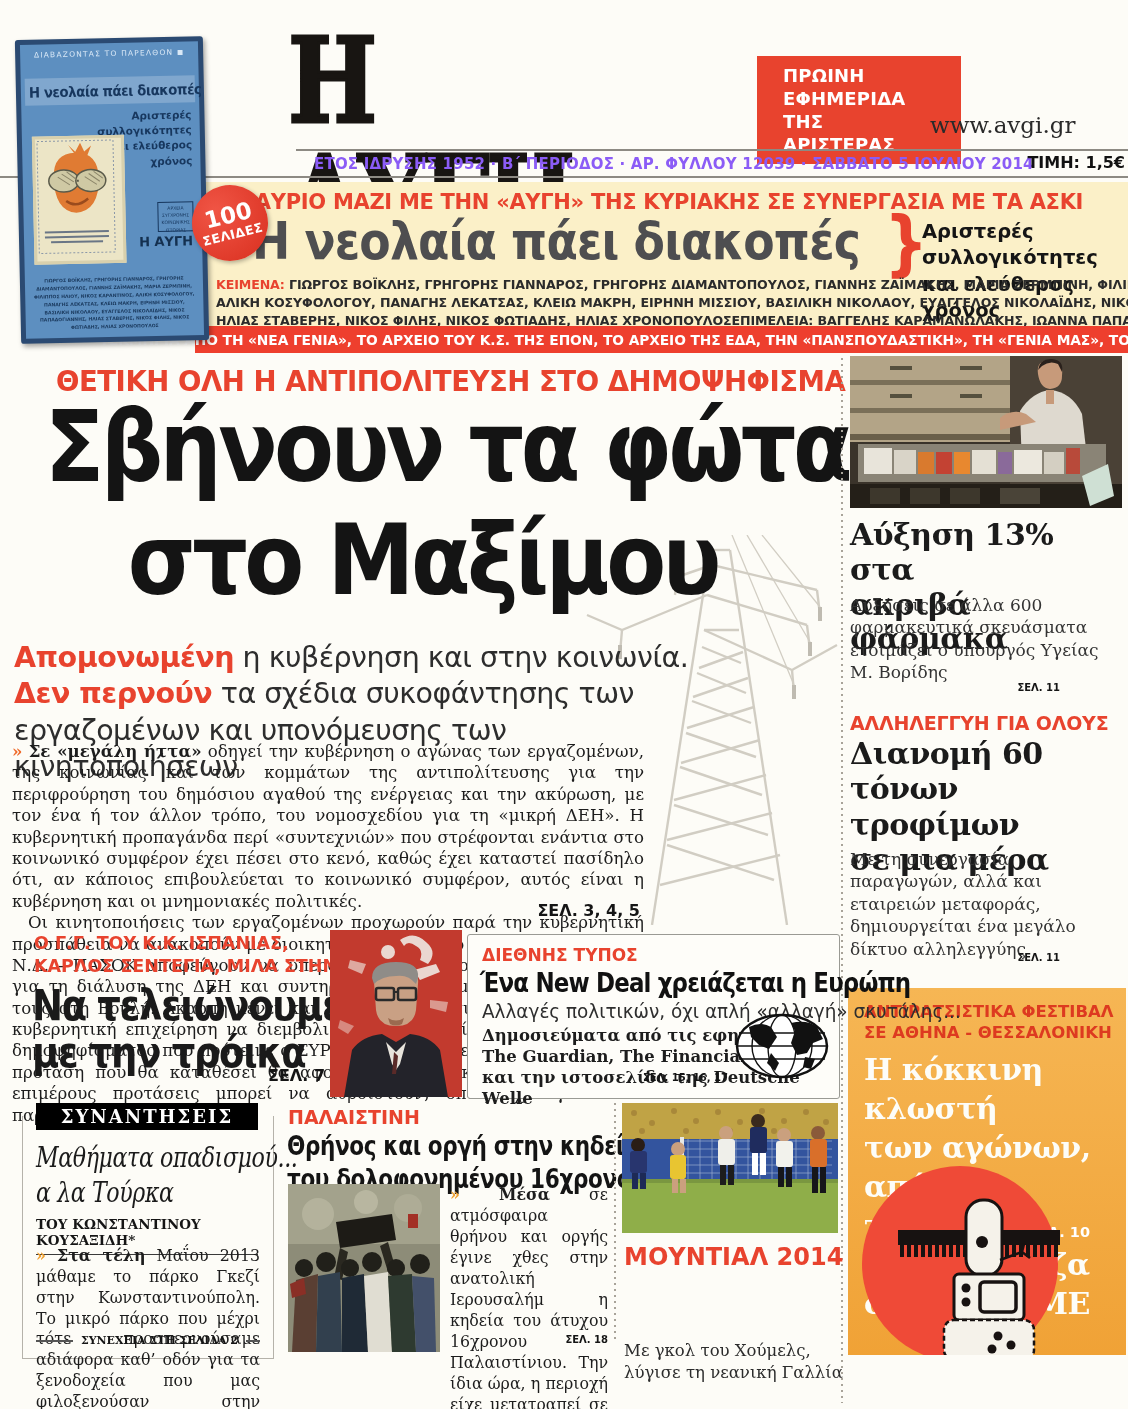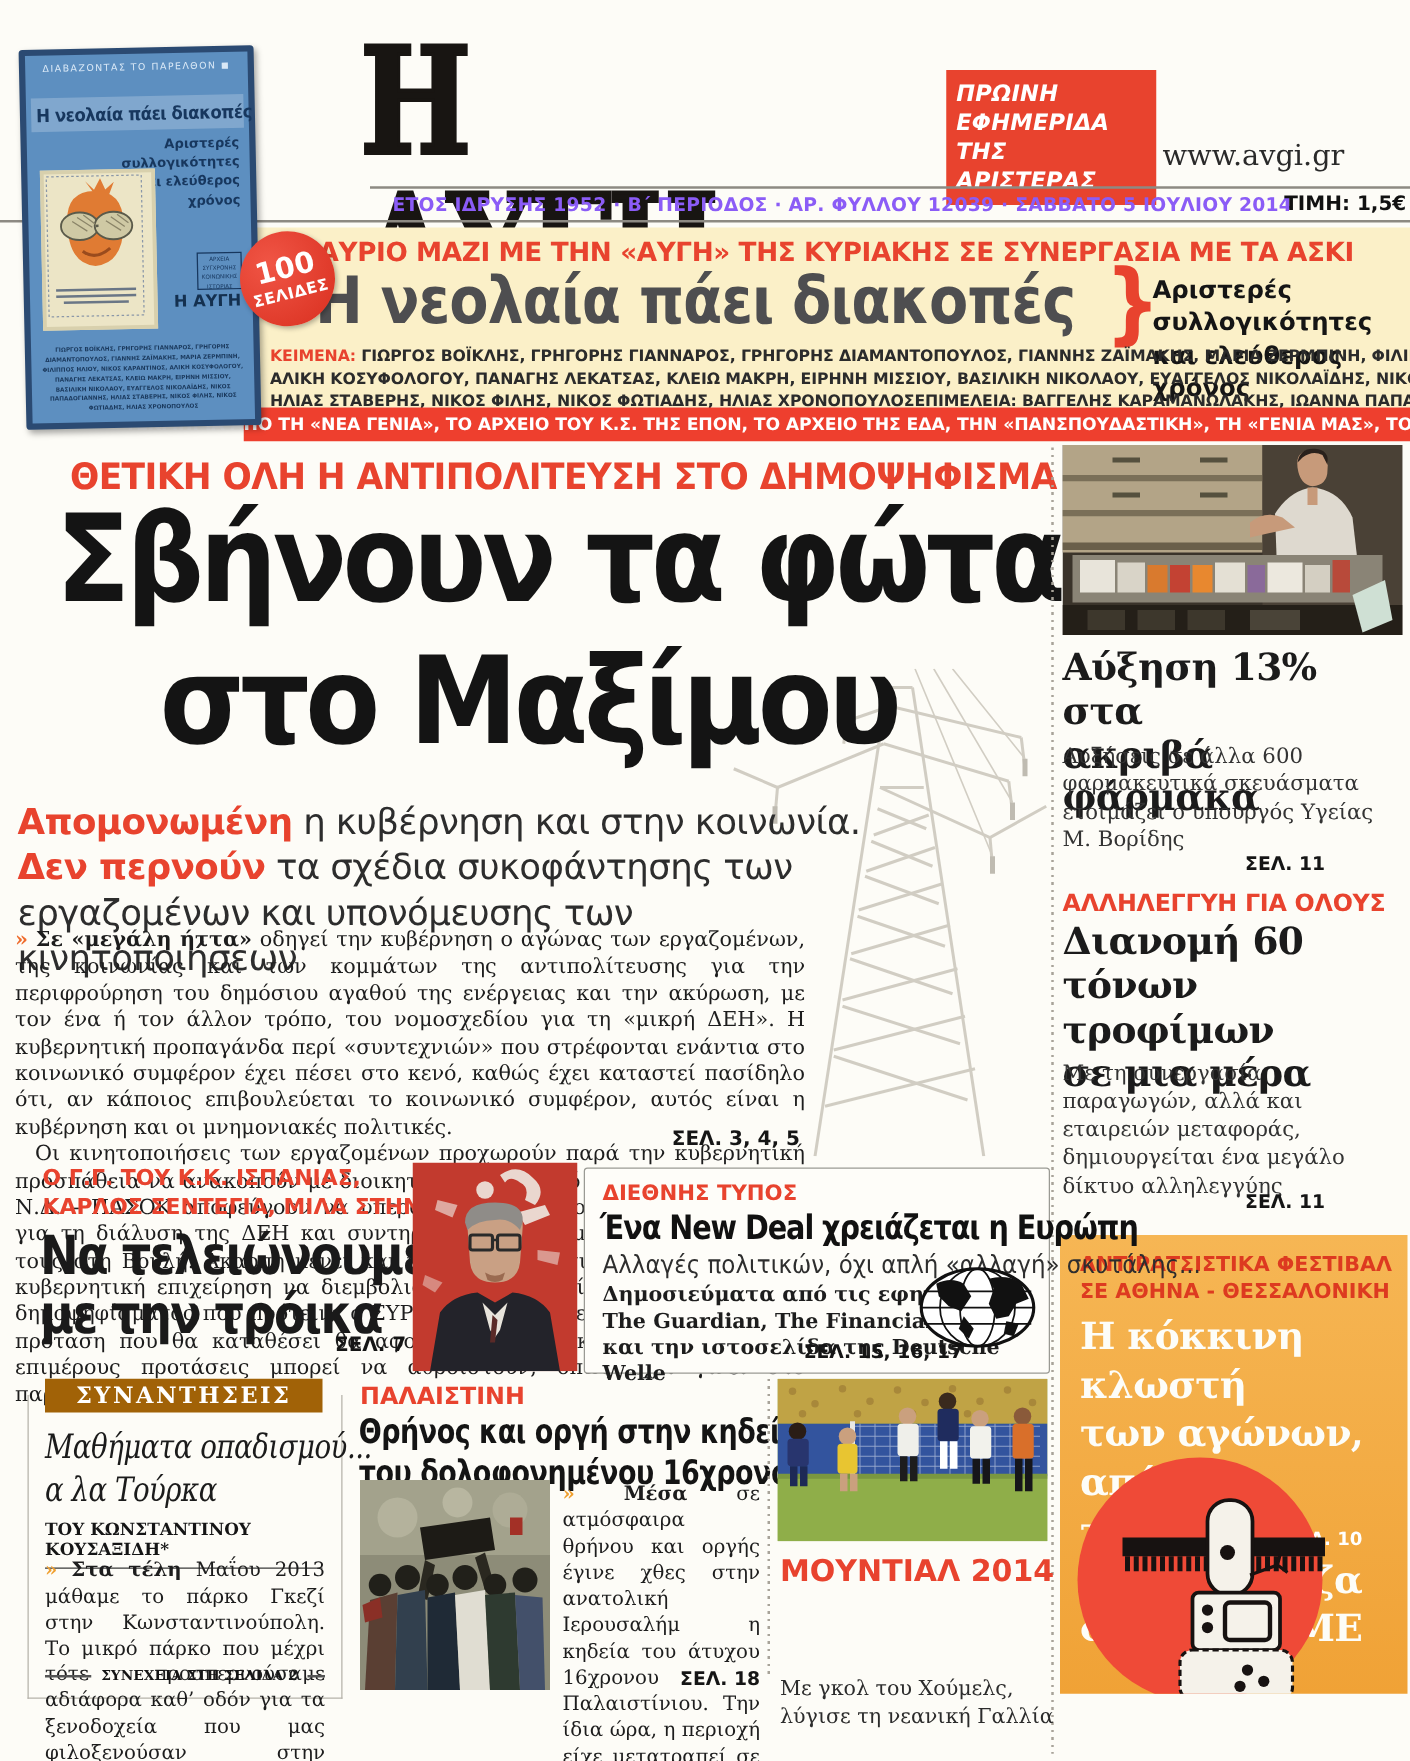--- a/index.html
+++ b/index.html
@@ -6,36 +6,36 @@
   #page{position:relative;width:1128px;height:1409px;background:#fdfcf7;overflow:hidden;
         font-family:"DejaVu Sans",sans-serif;color:#1c1c1c;}
   .abs{position:absolute;}
   .red{color:#e8432e;}
   .bold{font-weight:bold;}
   .serif{font-family:"DejaVu Serif",serif;}
   .cond{display:inline-block;white-space:nowrap;transform-origin:0 50%;}
   .center-cond{display:inline-block;white-space:nowrap;transform-origin:50% 50%;}
   .dotline{width:2px;background-image:repeating-linear-gradient(to bottom,#a8a399 0 2px,transparent 2px 6px);}
   .rule{background:#8d8a83;}
-  .pgref{font-weight:bold;font-size:15px;color:#151515;}
+  .pgref{font-weight:bold;font-size:10px;color:#151515;}
   .kicker{color:#e8432e;font-weight:bold;}
   .just{text-align:justify;}
   svg{display:block;}
 </style>
 </head>
 <body>
 
 <div id="page">
 
   <div class="abs" style="left:288px;top:22px;width:470px;height:130px;">
     <span style="font-family:'DejaVu Serif',serif;font-weight:bold;font-size:118px;line-height:1.0;color:#181512;
              display:inline-block;transform:scaleX(.80);transform-origin:0 0;letter-spacing:-4px;-webkit-text-stroke:3px #181512;">Η ΑΥΓΗ</span>
   </div>
 
-  <div class="abs" style="left:757px;top:56px;width:152px;height:90px;background:#e8432e;padding:9px 8px;font-style:italic;">
+  <div class="abs" style="left:757px;top:56px;width:152px;height:90px;background:#e8432e;padding:9px 26px;">
     <div style="color:#fff;font-weight:bold;font-size:18px;line-height:1.27;letter-spacing:.2px;">
       <div>ΠΡΩΙΝΗ</div>
       <div>ΕΦΗΜΕΡΙΔΑ</div>
       <div>ΤΗΣ ΑΡΙΣΤΕΡΑΣ</div>
     </div>
   </div>
 
   <div class="abs" style="left:930px;top:112px;font-size:23px;color:#2a2a2a;font-family:'DejaVu Serif',serif;">www.avgi.gr</div>
 
   <div class="abs rule" style="left:296px;top:149px;width:832px;height:2px;"></div>
@@ -338,21 +338,21 @@
       <line x1="2" y1="33" x2="92" y2="33" stroke="#111" stroke-width="1.4"></line>
       <line x1="4" y1="46" x2="90" y2="46" stroke="#111" stroke-width="1.4"></line>
       <path d="M14,14 q12,-6 22,0 l6,10 l-8,12 l-10,-4 l-8,-8 Z" fill="#111"></path>
       <path d="M36,40 l8,10 l-4,8 l-8,-8 Z" fill="#111"></path>
       <path d="M56,10 q16,-4 26,4 l6,12 l-10,4 l-6,10 l-10,2 l-6,-12 l4,-12 Z" fill="#111"></path>
       <path d="M70,44 l10,2 l-4,10 l-8,-2 Z" fill="#111"></path>
     </svg>
   </div>
 
   <div class="abs" style="left:22px;top:1116px;width:250px;height:242px;border-left:1.5px solid #b5b2aa;border-right:1.5px solid #b5b2aa;border-bottom:1.5px solid #b5b2aa;"></div>
-  <div class="abs" style="left:36px;top:1103px;width:222px;height:27px;background:#a16207;display:flex;align-items:center;justify-content:center;">
+  <div class="abs" style="left:36px;top:1103px;width:222px;height:27px;background:#000000;display:flex;align-items:center;justify-content:center;">
     <span style="color:#fff;font-weight:bold;font-size:18px;letter-spacing:2px;font-family:'DejaVu Serif',serif;">ΣΥΝΑΝΤΗΣΕΙΣ</span>
   </div>
   <div class="abs serif" style="left:36px;top:1140px;font-style:italic;font-size:27px;line-height:1.3;color:#1b1b1b;">
     <div><span class="cond" style="transform:scaleX(.82);letter-spacing:-0.5px;">Μαθήματα οπαδισμού...</span></div>
     <div><span class="cond" style="transform:scaleX(.82);letter-spacing:-0.5px;">α λα Τούρκα</span></div>
   </div>
   <div class="abs serif" style="left:36px;top:1216px;width:222px;font-weight:bold;font-size:13.5px;color:#151515;border-bottom:1.5px solid #3a3a3a;padding-bottom:6px;">ΤΟΥ ΚΩΝΣΤΑΝΤΙΝΟΥ ΚΟΥΣΑΞΙΔΗ*</div>
   <div class="abs serif just" style="left:36px;top:1246px;width:224px;font-size:15.8px;line-height:1.32;color:#1d1d1d;">
     <span style="color:#f0a030;font-weight:bold;">»</span>
     <span class="bold">Στα τέλη</span><span> Μαΐου 2013 μάθαμε το πάρκο Γκεζί στην Κωνσταντινούπολη. Το μικρό πάρκο που μέχρι τότε προσπερνούσαμε αδιάφορα καθ’ οδόν για τα ξενοδοχεία που μας φιλοξενούσαν στην πλατεία Ταξίμ ή για τα ψώνια και τη διασκέδασή μας στον πεζόδρομο της Ιστικλάλ.</span>

